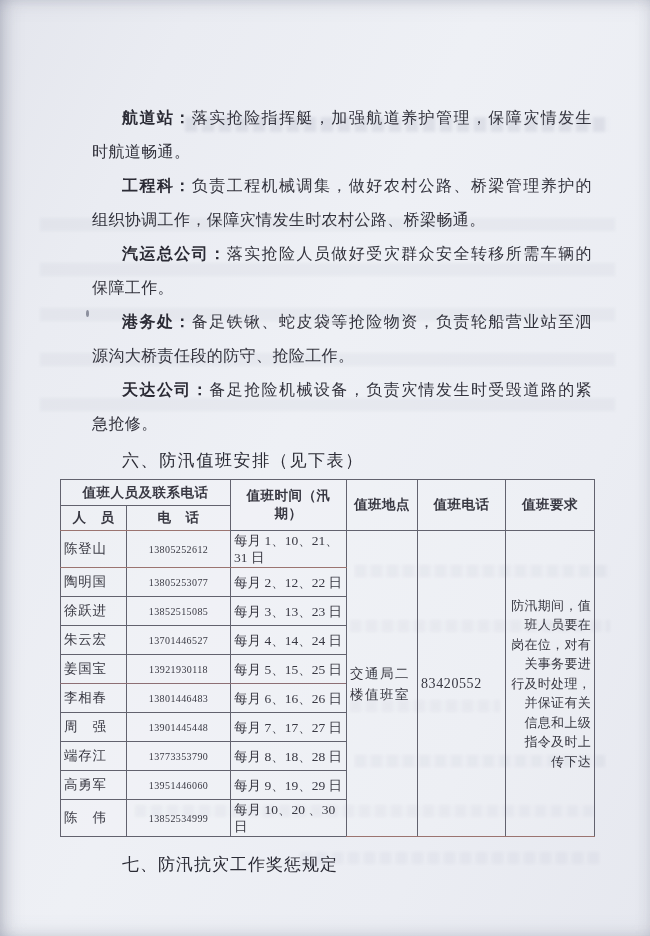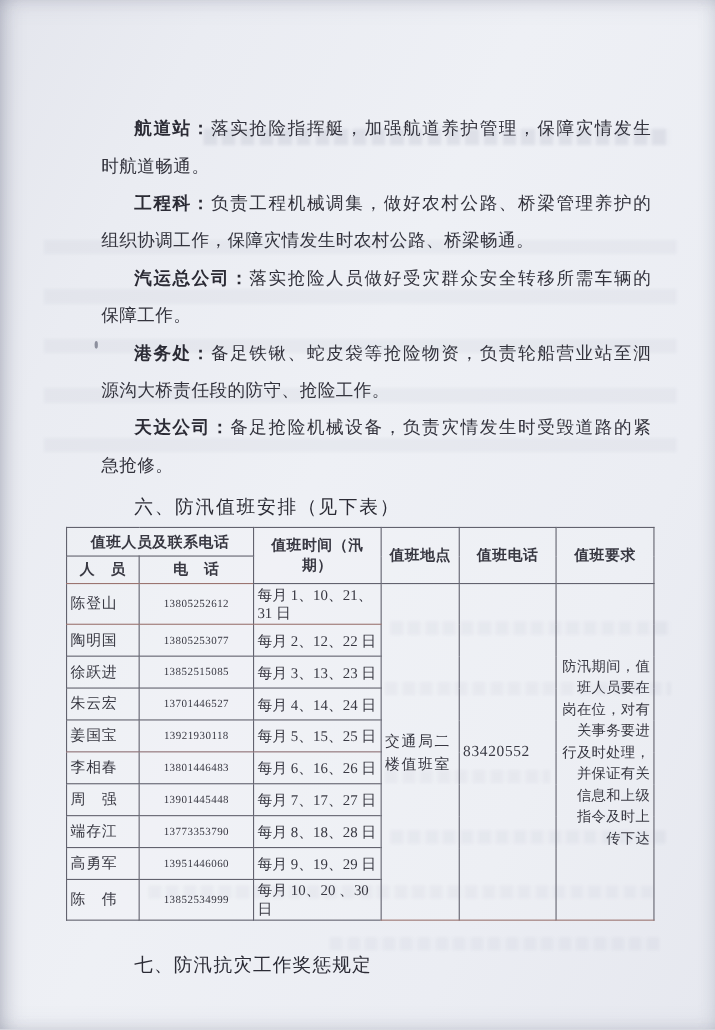--- a/index.html
+++ b/index.html
@@ -22,21 +22,21 @@
   }
   .content{position:absolute;left:92px;top:101px;width:500px;}
   
   .para{margin:0;font-size:16px;line-height:34px;letter-spacing:.4px;color:#33333d;}
   .para .line1{display:block;text-indent:30px;text-align:justify;text-align-last:justify;}
   .para .line2{display:block;}
   .dept-label{font-weight:bold;color:#2b2b35;}
   
   .sec-heading{margin:7px 0 0 0;font-size:17px;font-weight:normal;letter-spacing:1.6px;
     line-height:26px;text-indent:30px;color:#2b2b35;}
-  .sec-heading.bottom{margin-top:28px;letter-spacing:1px;}
+  .sec-heading.bottom{margin-top:15px;letter-spacing:1px;}
   
   table.duty{border-collapse:collapse;table-layout:fixed;width:534px;margin:5px 0 0 -32px;
     font-size:13.5px;color:#383842;background:rgba(255,255,255,.12);}
   table.duty th,table.duty td{border:1px solid #62626e;padding:1px 3px;vertical-align:middle;}
   table.duty thead th{font-weight:bold;letter-spacing:.5px;text-align:center;padding:1px 2px;}
   thead tr.hrow1{height:26px;}
   thead tr.hrow2{height:25px;}
   th.h-time{font-size:13.5px;letter-spacing:0;}
   tbody tr{height:29px;}
   tbody tr.tall{height:36px;}

